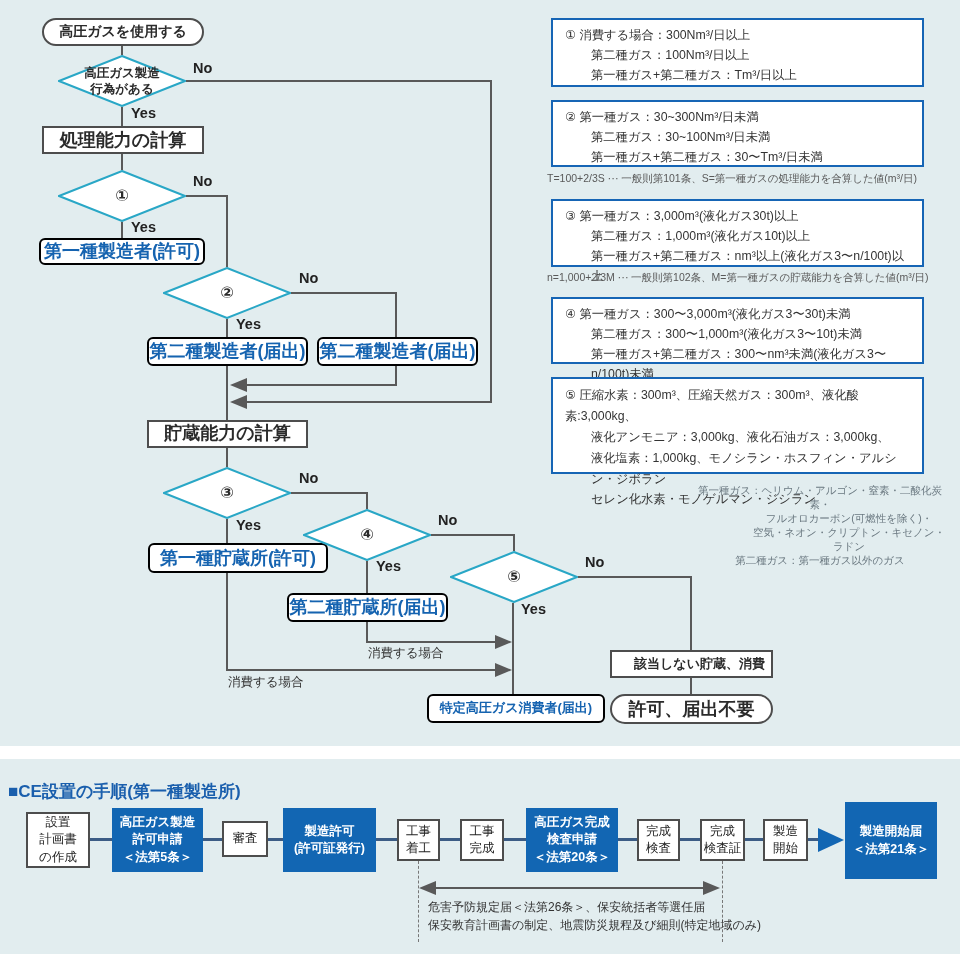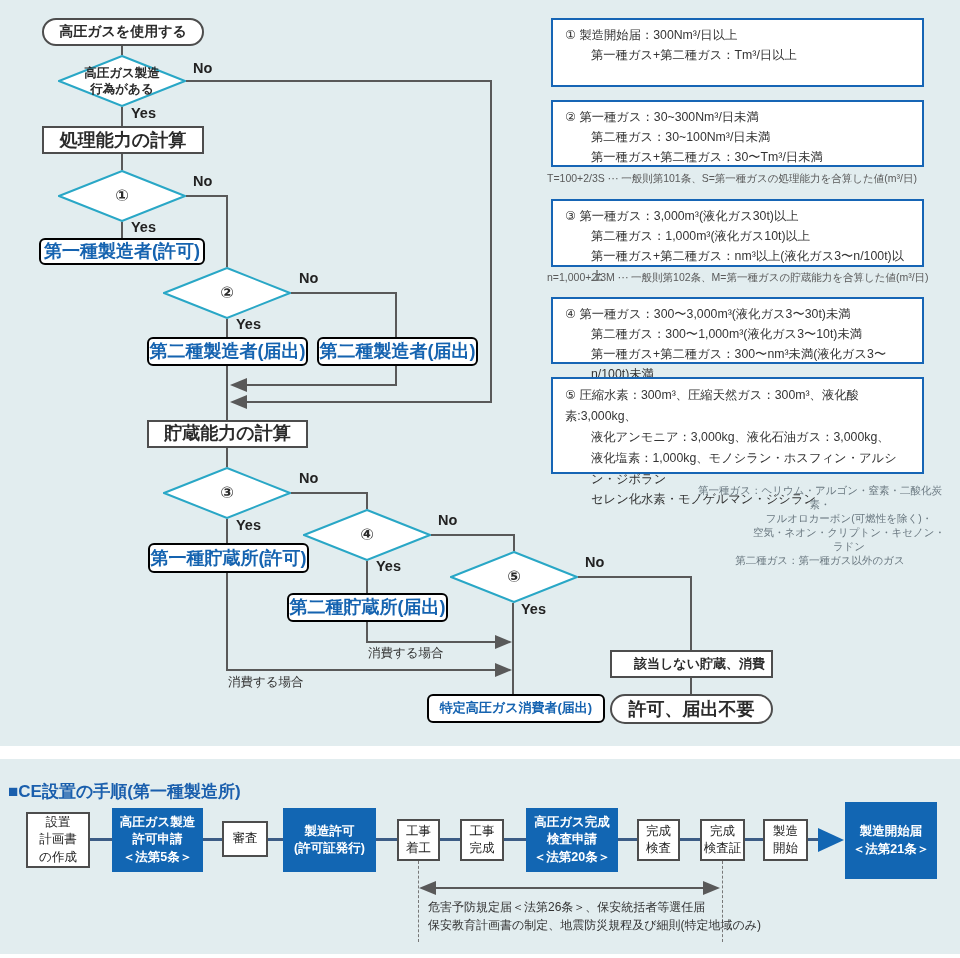--- a/index.html
+++ b/index.html
@@ -144,21 +144,21 @@
 
 <div class="node wbox" style="left:147px;top:420px;width:161px;height:28px;font-family:Liberation Mono, monospace;">貯蔵能力の計算</div>
 
 <div class="diamond" style="left:163px;top:467px;">
   <svg width="128" height="52">
       <polygon points="64,1 127,26 64,51 1,26" fill="#ffffff" stroke="#29a7c6" stroke-width="2"></polygon>
     </svg>
   <div class="dlabel dnum">③</div>
 </div>
 
-<div class="node bluebox" style="left:148px;top:543px;width:161px;height:30px;">第一種貯蔵所(許可)</div>
+<div class="node bluebox" style="left:148px;top:543px;width:180px;height:30px;">第一種貯蔵所(許可)</div>
 
 <div class="diamond" style="left:303px;top:509px;">
   <svg width="128" height="52">
       <polygon points="64,1 127,26 64,51 1,26" fill="#ffffff" stroke="#29a7c6" stroke-width="2"></polygon>
     </svg>
   <div class="dlabel dnum">④</div>
 </div>
 
 <div class="node bluebox" style="left:287px;top:593px;width:161px;height:29px;">第二種貯蔵所(届出)</div>
 
@@ -167,21 +167,22 @@
       <polygon points="64,1 127,26 64,51 1,26" fill="#ffffff" stroke="#29a7c6" stroke-width="2"></polygon>
     </svg>
   <div class="dlabel dnum">⑤</div>
 </div>
 
 <div class="node wbox" style="left:610px;top:650px;width:163px;height:28px;font-size:13px;padding-left:16px;">該当しない貯蔵、消費</div>
 <div class="node pill" style="left:610px;top:694px;width:163px;height:30px;">許可、届出不要</div>
 <div class="node bluebox" style="left:427px;top:694px;width:178px;height:29px;font-size:13px;">特定高圧ガス消費者(届出)</div>
 
 <div class="notebox" style="left:551px;top:18px;width:373px;height:69px;">
-  <div>① 製造開始届：300Nm³/日以上</div>
+  <div>① 消費する場合：300Nm³/日以上</div>
+  <div class="indent">第二種ガス：100Nm³/日以上</div>
   <div class="indent">第一種ガス+第二種ガス：Tm³/日以上</div>
 </div>
 
 <div class="notebox" style="left:551px;top:100px;width:373px;height:67px;">
   <div>② 第一種ガス：30~300Nm³/日未満</div>
   <div class="indent">第二種ガス：30~100Nm³/日未満</div>
   <div class="indent">第一種ガス+第二種ガス：30〜Tm³/日未満</div>
 </div>
 
 <div class="formula" style="left:547px;top:172px;">T=100+2/3S ⋯ 一般則第101条、S=第一種ガスの処理能力を合算した値(m³/日)</div>

